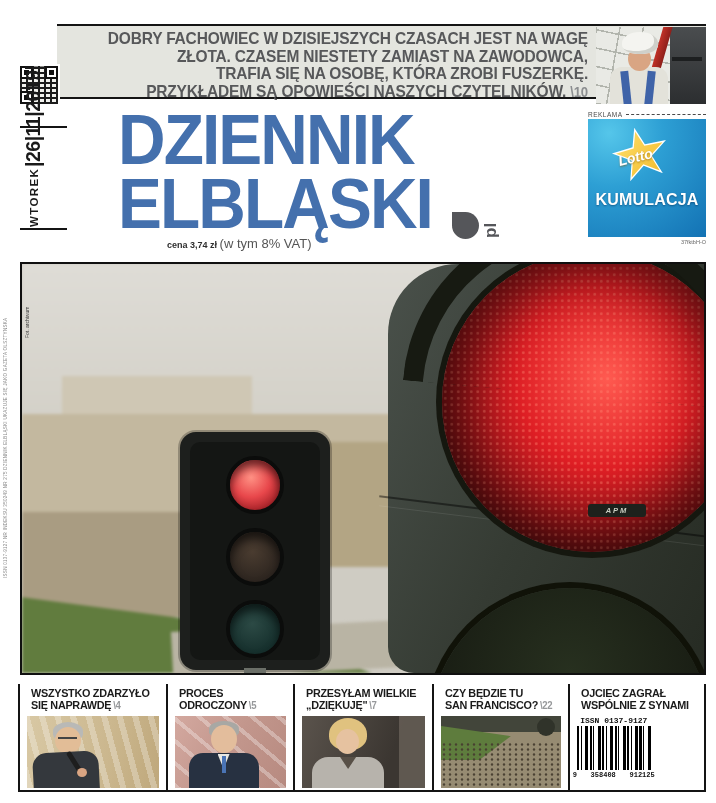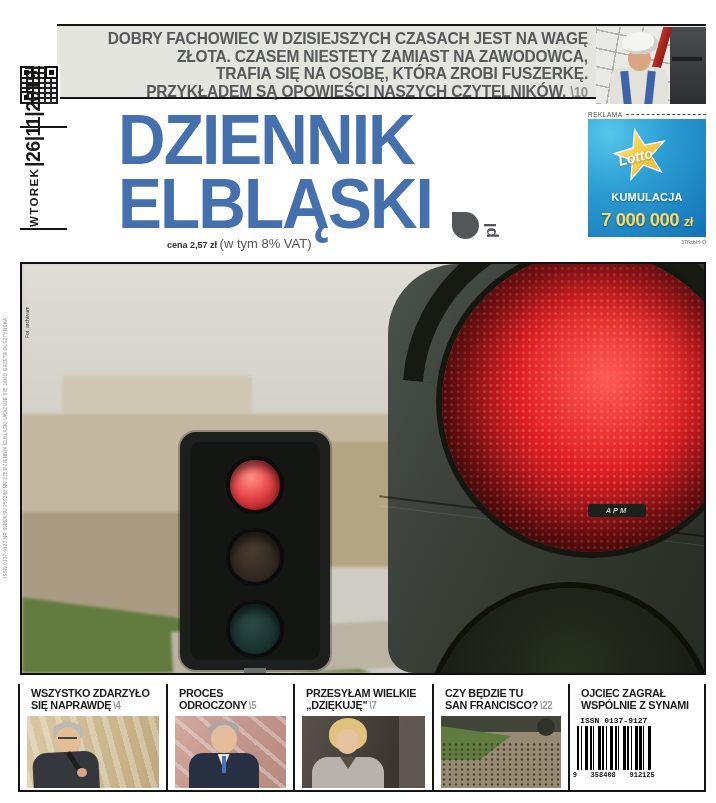--- a/index.html
+++ b/index.html
@@ -68,21 +68,21 @@
   .star-w{position:absolute;left:24px;top:8px;width:58px;height:56px;
         background:#fff;clip-path:polygon(50% 0%,61% 33%,98% 35%,68% 56%,79% 91%,50% 70%,21% 91%,32% 56%,2% 35%,39% 33%);
         transform:rotate(-14deg);}
   .star{position:absolute;left:28px;top:12px;width:50px;height:48px;
         background:linear-gradient(140deg,#ffdf6b,#f0b92a);
         clip-path:polygon(50% 0%,61% 33%,98% 35%,68% 56%,79% 91%,50% 70%,21% 91%,32% 56%,2% 35%,39% 33%);
         transform:rotate(-14deg);}
   .lotto-word{position:absolute;left:30px;top:30px;font-size:14px;font-weight:bold;font-style:italic;
         color:#fff;transform:rotate(-14deg);text-shadow:0 1px 2px rgba(120,80,0,.6);}
   .kumulacja{position:absolute;left:0;top:72px;width:100%;text-align:center;color:#fff;
-        font-weight:bold;font-size:11px;letter-spacing:.2px;text-shadow:0 1px 2px rgba(0,40,80,.5);}
+        font-weight:bold;font-size:16px;letter-spacing:.2px;text-shadow:0 1px 2px rgba(0,40,80,.5);}
   .amount{position:absolute;left:0;top:90px;width:100%;text-align:center;color:#ffd95e;
         font-weight:bold;font-size:18.5px;letter-spacing:-.5px;text-shadow:0 1px 2px rgba(0,40,80,.55);}
   .amount .cur{font-size:13px;}
   .ad-code{left:648px;top:239px;width:58px;text-align:right;font-size:5.5px;color:#666;}
 
   
   .photo{left:20px;top:262px;width:686px;height:413px;border:2px solid #101010;
         box-sizing:border-box;overflow:hidden;background:#cfccc3;}
   .ph{position:absolute;}
   .bgwrap{position:absolute;inset:0;filter:blur(1.6px);}
@@ -234,37 +234,33 @@
     <span class="weekday">WTOREK</span>
     <span class="dateno">|26|11|2019|</span>
   </div>
   <div class="abs date-rule dr-bot"></div>
 
   <div class="abs mast-line ml1">DZIENNIK</div>
   <div class="abs mast-line ml2">ELBLĄSKI</div>
   <div class="abs mast-dot"></div>
   <div class="abs mast-pl">pl</div>
   <div class="abs price">
-    <span>cena 2,57 zł</span>
+    <span>cena 3,74 zł</span>
     <span class="vat">(w tym 8% VAT)</span>
   </div>
 
   <div class="abs rek">
     <span>REKLAMA</span>
     <span class="dash"></span>
   </div>
   <div class="abs ad">
     <div class="star-w"></div>
     <div class="star"></div>
     <div class="lotto-word">Lotto</div>
     <div class="kumulacja">KUMULACJA</div>
-    <div class="amount">
-      <span>7 000 000</span>
-      <span class="cur">zł</span>
-    </div>
   </div>
   <div class="abs ad-code">37fktbH-O</div>
 
   <div class="abs imprint">ISSN 0137-9127 NR INDEKSU 350249 NR 275 DZIENNIK ELBLĄSKI UKAZUJE SIĘ JAKO GAZETA OLSZTYŃSKA</div>
 
   <div class="abs photo">
     <div class="bgwrap">
       <div class="ph sky"></div>
       <div class="ph bldgB"></div>
       <div class="ph bldgA"></div>

